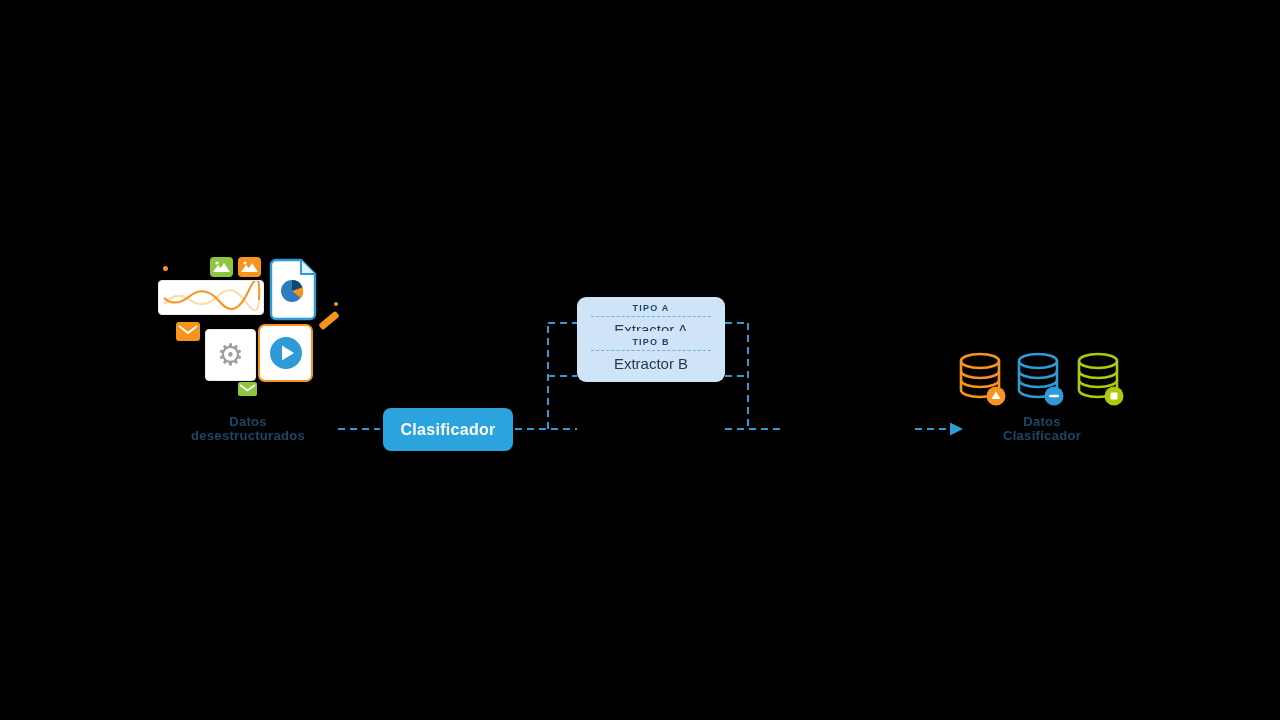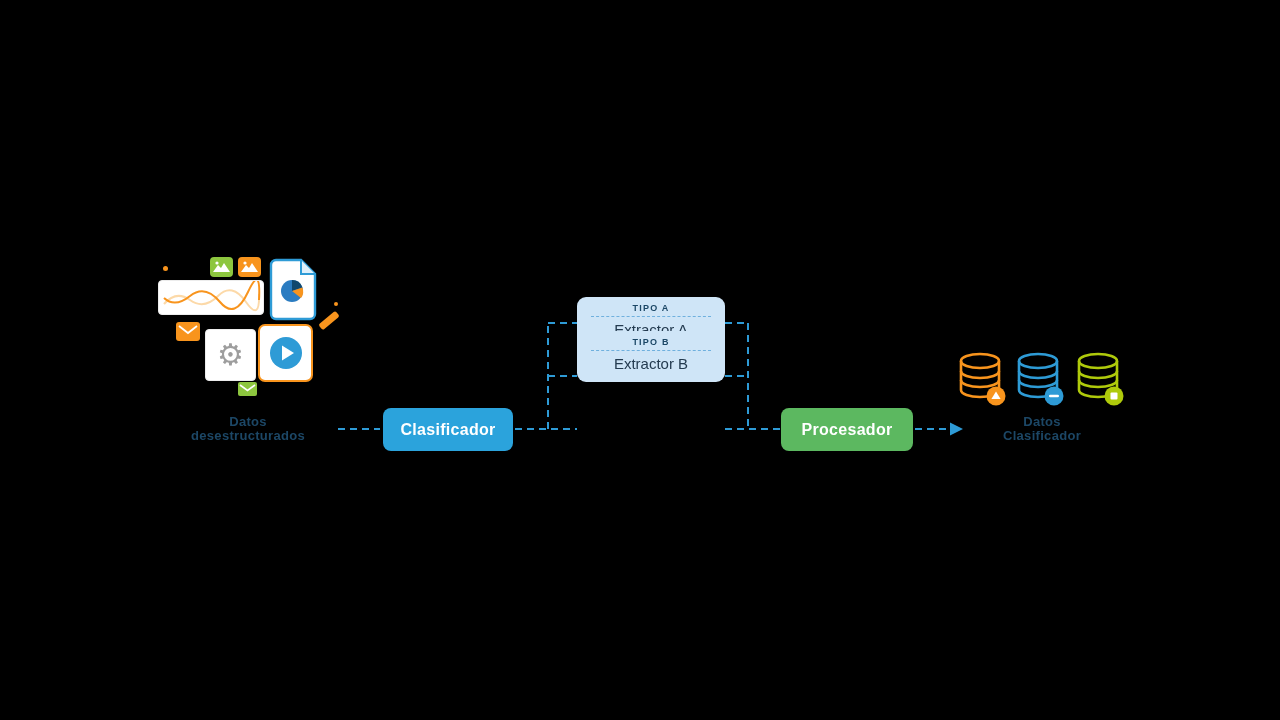--- a/index.html
+++ b/index.html
@@ -150,23 +150,20 @@
 
   <div class="extractor ex-a">
     <span class="tipo">TIPO A</span>
     <span class="name">Extractor A</span>
   </div>
   <div class="extractor ex-b">
     <span class="tipo">TIPO B</span>
     <span class="name">Extractor B</span>
   </div>
 
-  <div class="pill pill-green">
-    <span>Procesador</span>
-  </div>
 
   <div class="db db-orange">
     <svg width="48" height="56" viewBox="0 0 48 56">
       <g stroke="#f8941d" stroke-width="2.6" fill="none">
         <ellipse cx="22" cy="9" rx="19" ry="7"></ellipse>
         <path d="M3 9 V38 a19 7 0 0 0 38 0 V9"></path>
         <path d="M3 19 a19 7 0 0 0 38 0"></path>
         <path d="M3 28 a19 7 0 0 0 38 0"></path>
       </g>
       <circle cx="38" cy="44" r="9.5" fill="#f8941d"></circle>

